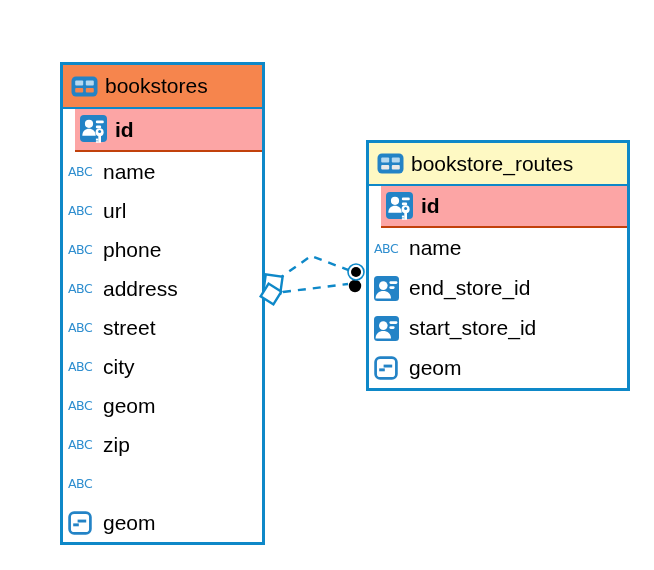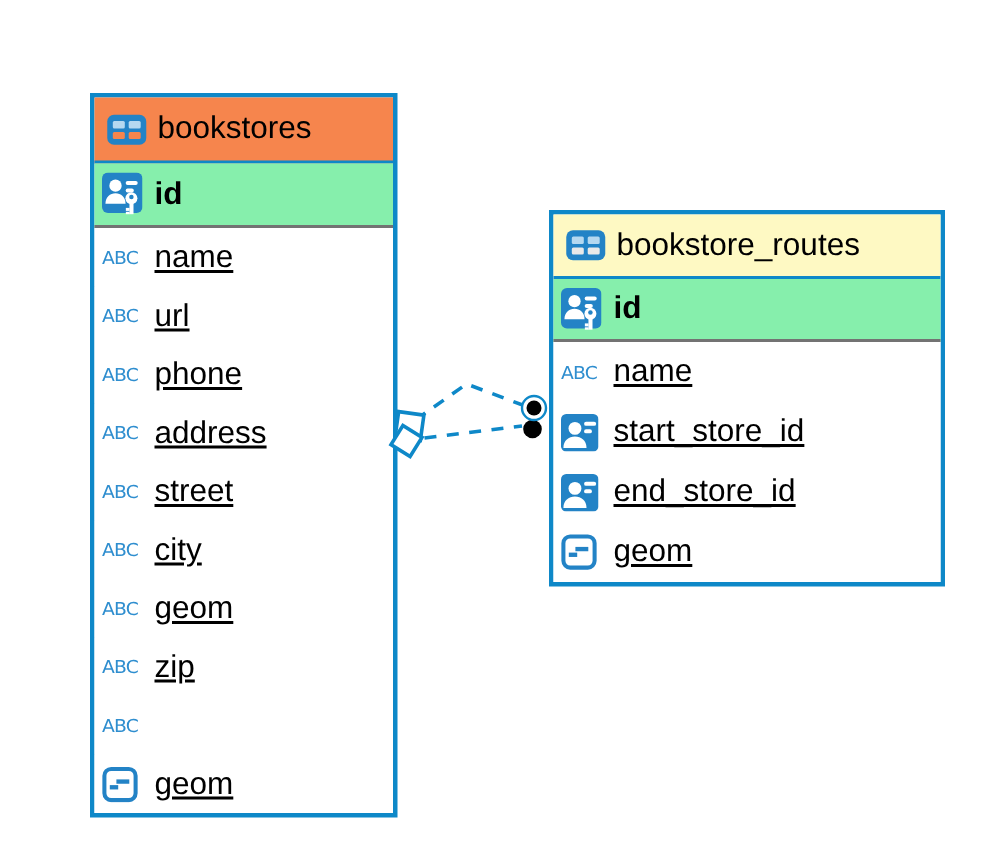--- a/index.html
+++ b/index.html
@@ -20,36 +20,37 @@
   .tbl-header {
     display:flex; align-items:center;
     padding-left:8px;
     border-bottom:2px solid #0e88c8;
     box-sizing:border-box;
   }
   .tbl-title { font-size:21px; color:#000; white-space:nowrap; }
   .key-row {
     display:flex; align-items:center;
     padding-left:5px;
-    border-bottom:2px solid #737373;
-    box-sizing:border-box;
-    background:#86efac;
+    border-bottom:2px solid #c2410c;
+    box-sizing:border-box;
+    background:#fca5a5;
+    margin-left:12px;
   }
   .col-row {
     display:flex; align-items:center;
     padding-left:5px;
     box-sizing:border-box;
     background:#fff;
   }
   .icon-box {
     width:35px; flex:0 0 35px;
     display:flex; align-items:center; justify-content:flex-start;
   }
   .hdr-icon-box { width:34px; flex:0 0 34px; display:flex; align-items:center; }
-  .col-label { font-size:21px; color:#000; white-space:nowrap;text-decoration:underline; }
+  .col-label { font-size:21px; color:#000; white-space:nowrap; }
   .key-label { font-size:21px; font-weight:bold; color:#000; white-space:nowrap; }
   .abc-glyph {
     font-family:"DejaVu Sans", sans-serif;
     font-weight:400; font-size:12.5px; letter-spacing:-0.5px;
     color:#2f8ecf; transform:scaleY(0.95); display:inline-block;
   }
   #rel-layer {
     position:absolute; left:0; top:0; width:654px; height:570px;
     pointer-events:none;
   }
@@ -195,33 +196,33 @@
         <div class="col-row" style="height: 40px;">
       <span class="icon-box icon">
             <svg width="25" height="25" viewBox="0 0 25 25">
               <rect x="0" y="0" width="25" height="25" rx="3.5" fill="#2383c6"></rect>
               <circle cx="9.3" cy="9.6" r="4.3" fill="#fff"></circle>
               <path d="M1.6 22.6 c0-5 3.5-7.6 7.7-7.6 s7.7 2.6 7.7 7.6 z" fill="#fff"></path>
               <rect x="15.4" y="5.2" width="8" height="2.7" rx="1.3" fill="#fff"></rect>
               <rect x="15.4" y="10.2" width="5.2" height="2.7" rx="1.3" fill="#fff"></rect>
             </svg>
           </span>
-      <span class="col-label">start_store_id</span>
+      <span class="col-label">end_store_id</span>
     </div>
         <div class="col-row" style="height: 40px;">
       <span class="icon-box icon">
             <svg width="25" height="25" viewBox="0 0 25 25">
               <rect x="0" y="0" width="25" height="25" rx="3.5" fill="#2383c6"></rect>
               <circle cx="9.3" cy="9.6" r="4.3" fill="#fff"></circle>
               <path d="M1.6 22.6 c0-5 3.5-7.6 7.7-7.6 s7.7 2.6 7.7 7.6 z" fill="#fff"></path>
               <rect x="15.4" y="5.2" width="8" height="2.7" rx="1.3" fill="#fff"></rect>
               <rect x="15.4" y="10.2" width="5.2" height="2.7" rx="1.3" fill="#fff"></rect>
             </svg>
           </span>
-      <span class="col-label">end_store_id</span>
+      <span class="col-label">start_store_id</span>
     </div>
         <div class="col-row" style="height: 40px;">
       <span class="icon-box icon">
             <svg width="24" height="24" viewBox="0 0 24 24">
               <rect x="1.6" y="1.6" width="20.8" height="20.8" rx="4.5" fill="none" stroke="#2383c6" stroke-width="2.7"></rect>
               <rect x="9.6" y="8.6" width="8.6" height="2.9" fill="#2383c6"></rect>
               <rect x="5.2" y="12.4" width="5.6" height="2.9" fill="#2383c6"></rect>
             </svg>
           </span>
       <span class="col-label">geom</span>

